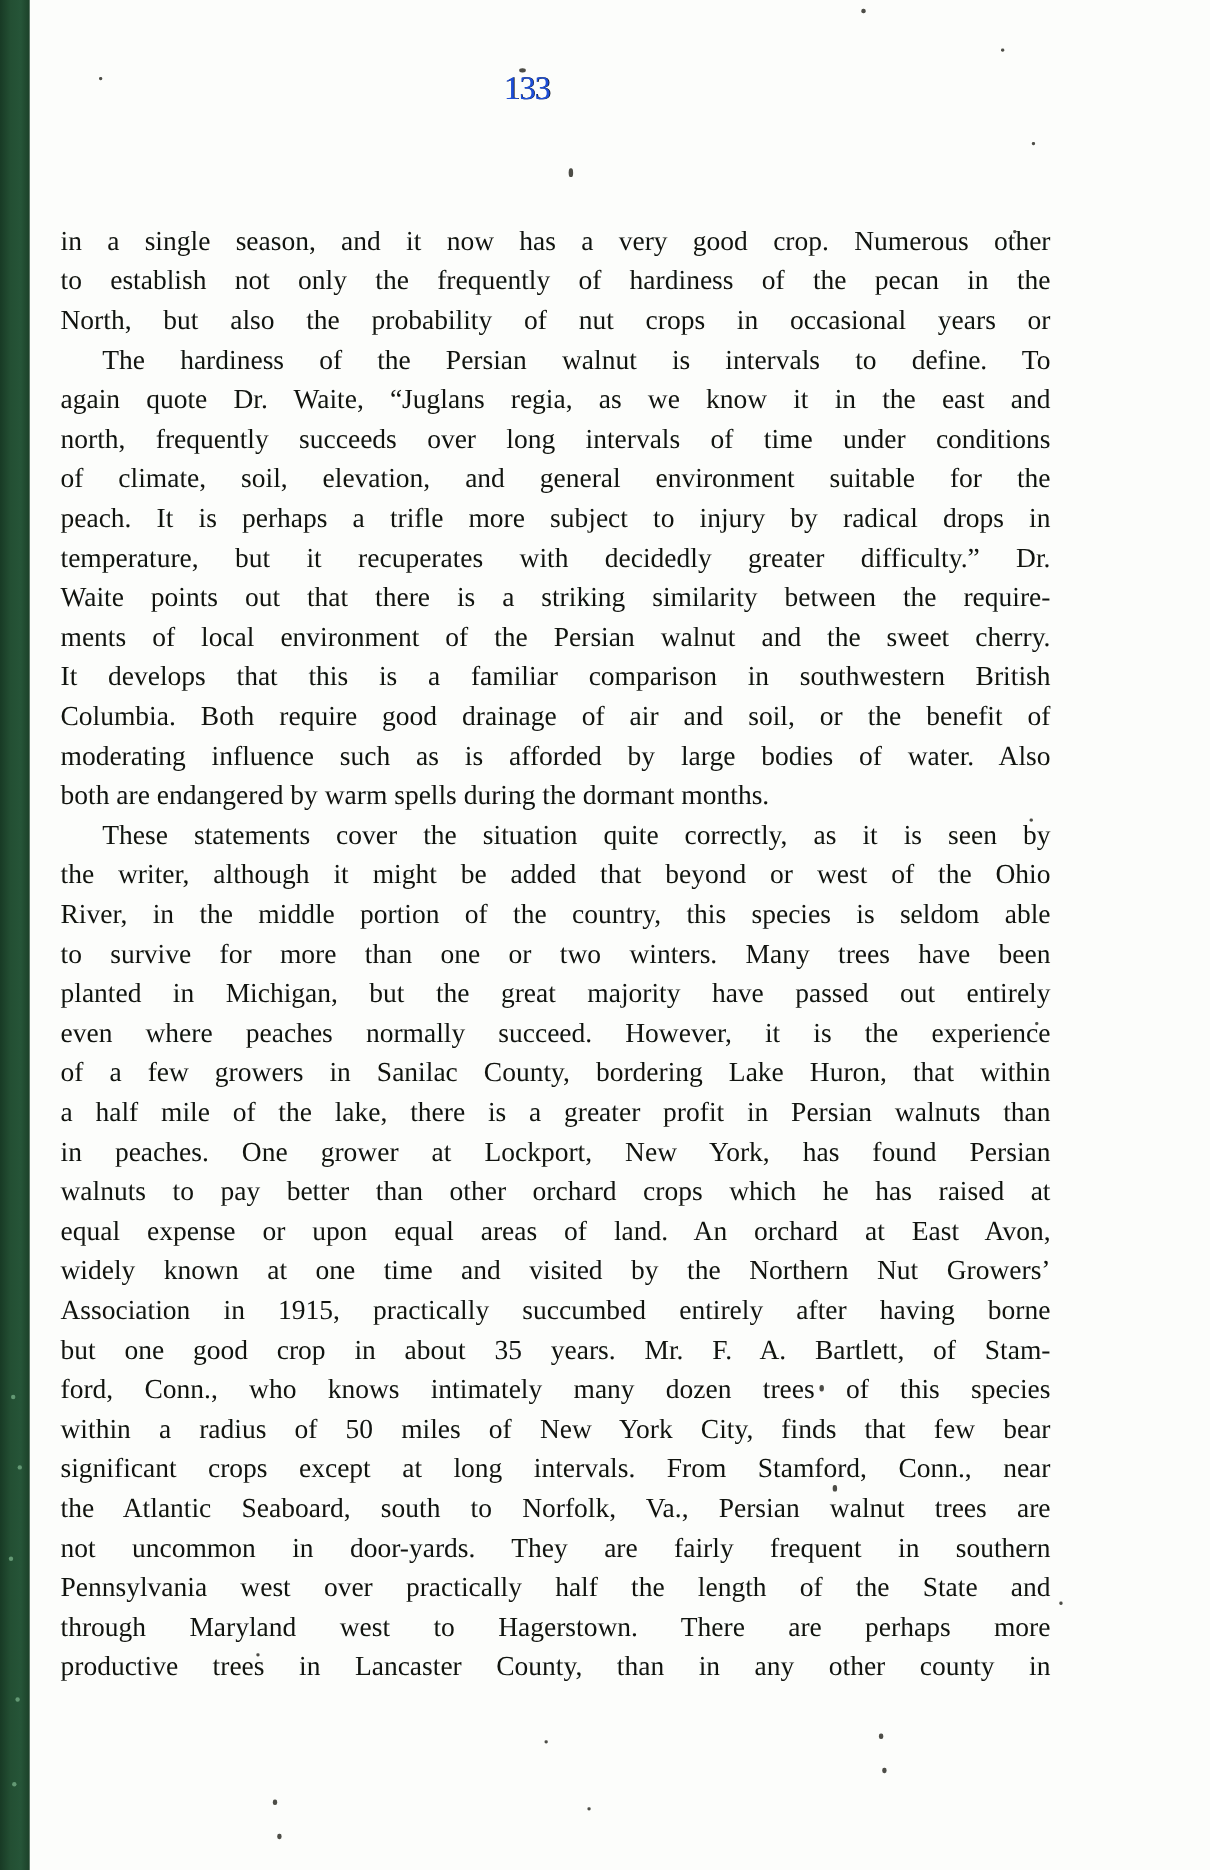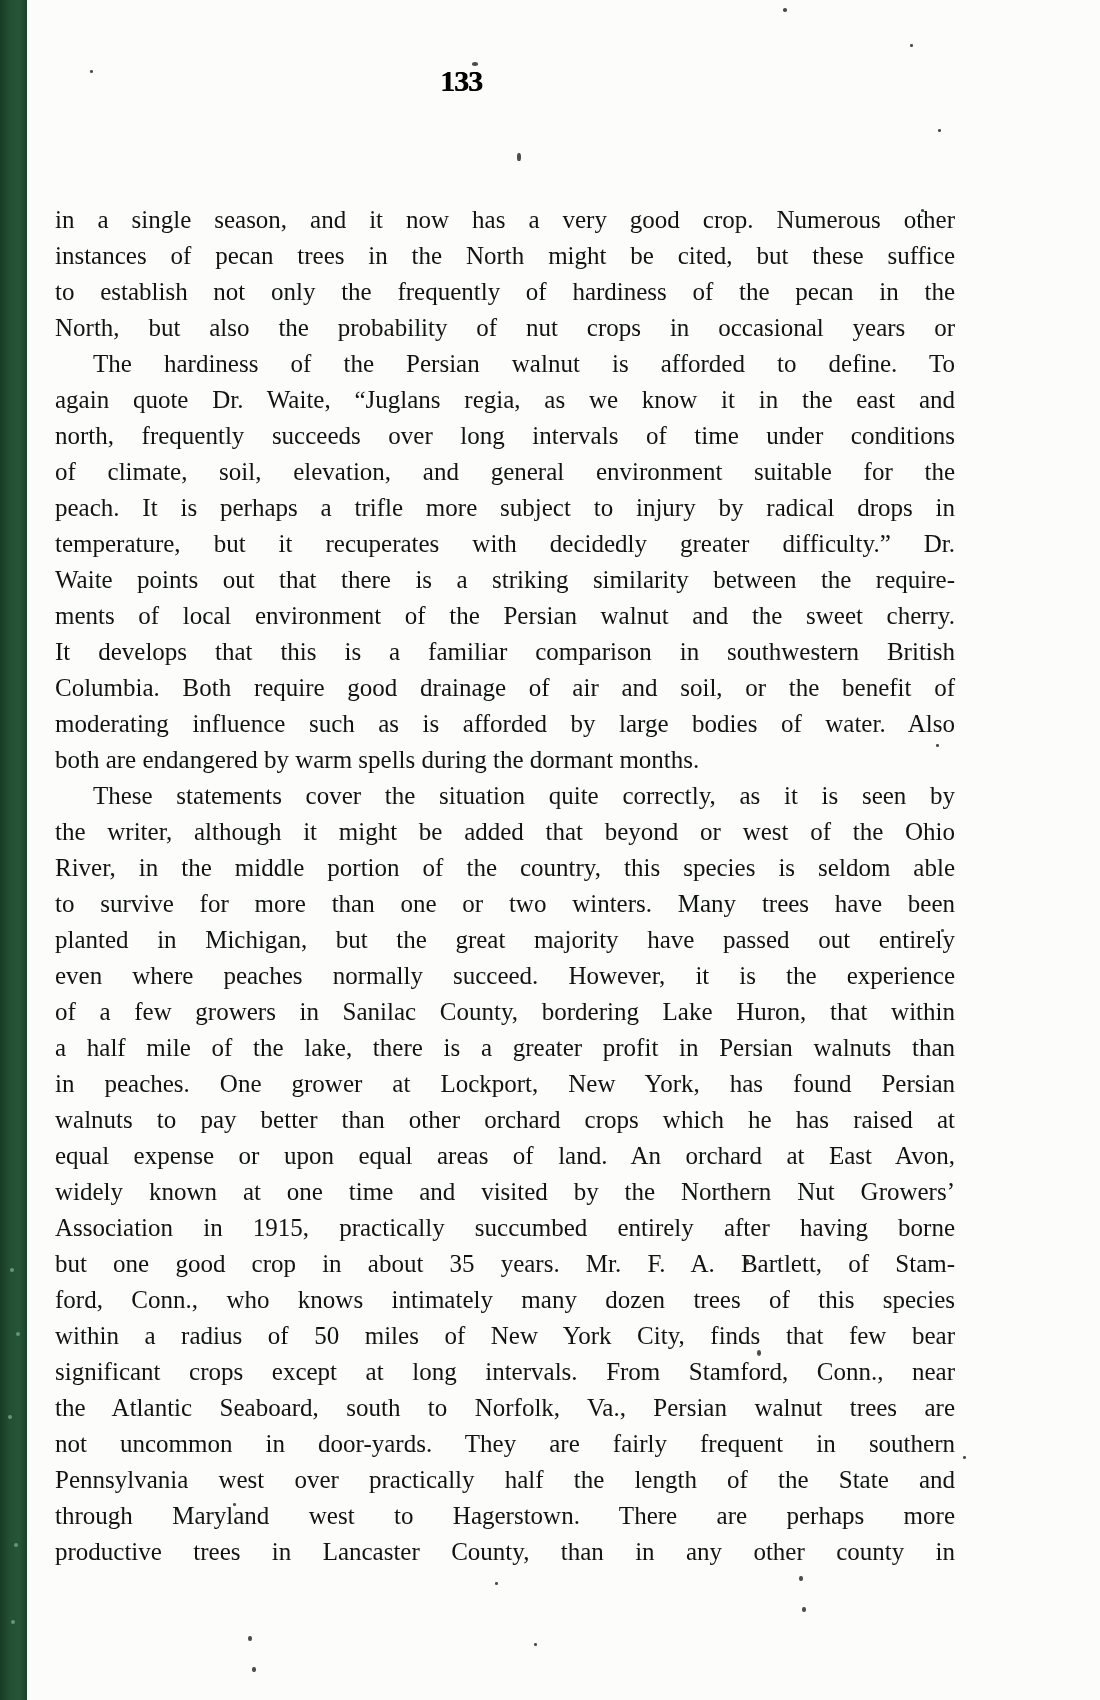--- a/index.html
+++ b/index.html
@@ -9,22 +9,22 @@
     font-family:"Liberation Serif","DejaVu Serif",serif;
   }
   .page{position:absolute;inset:0;width:1100px;height:1700px}
   .edge-strip{
     position:absolute;left:0;top:0;width:27px;height:1700px;
     background:linear-gradient(90deg,#183a25 0%,#234f33 35%,#265538 70%,#1c4129 100%);
   }
   .edge-speck{position:absolute;border-radius:50%;background:#6fa57f;opacity:.85}
   .page-number{
     position:absolute;left:440px;top:66px;width:60px;
-    font-weight:bold;font-size:30px;line-height:30px;letter-spacing:-1px;
-    color:#000000;text-align:left;
+    font-weight:normal;font-size:30px;line-height:30px;letter-spacing:-1px;
+    color:#1d4ed8;text-align:right;
     text-shadow:0.6px 0 0 #0e0e0c;
   }
   .text-block{
     position:absolute;left:55px;top:162px;width:900px;
     color:#11140f;
     margin-top:40px;
   }
   .line{
     font-size:25px;height:36px;line-height:36px;
     text-align:justify;text-align-last:justify;text-justify:inter-word;
@@ -42,24 +42,23 @@
   <div class="edge-strip">
       <div class="edge-speck" style="left: 10px; top: 1268px; width: 4px; height: 4px;"></div>
       <div class="edge-speck" style="left: 16px; top: 1332px; width: 4px; height: 4px;"></div>
       <div class="edge-speck" style="left: 8px; top: 1415px; width: 4px; height: 4px;"></div>
       <div class="edge-speck" style="left: 14px; top: 1543px; width: 4px; height: 4px;"></div>
       <div class="edge-speck" style="left: 11px; top: 1620px; width: 4px; height: 4px;"></div>
     </div>
   <div class="page-number">133</div>
   <div class="text-block">
       <div class="line"><span>in a single season, and it now has a very good crop. Numerous other</span></div>
-      <div class="line"><span>instances of pecan trees in the North might be cited, but these suffice</span></div>
       <div class="line"><span>to establish not only the frequently of hardiness of the pecan in the</span></div>
       <div class="line"><span>North, but also the probability of nut crops in occasional years or</span></div>
-      <div class="line indent"><span>The hardiness of the Persian walnut is afforded to define. To</span></div>
+      <div class="line indent"><span>The hardiness of the Persian walnut is intervals to define. To</span></div>
       <div class="line"><span>again quote Dr. Waite, “</span><span class="em">Juglans regia</span><span>, as we know it in the east and</span></div>
       <div class="line"><span>north, frequently succeeds over long intervals of time under conditions</span></div>
       <div class="line"><span>of climate, soil, elevation, and general environment suitable for the</span></div>
       <div class="line"><span>peach. It is perhaps a trifle more subject to injury by radical drops in</span></div>
       <div class="line"><span>temperature, but it recuperates with decidedly greater difficulty.” Dr.</span></div>
       <div class="line"><span>Waite points out that there is a striking similarity between the require-</span></div>
       <div class="line"><span>ments of local environment of the Persian walnut and the sweet cherry.</span></div>
       <div class="line"><span>It develops that this is a familiar comparison in southwestern British</span></div>
       <div class="line"><span>Columbia. Both require good drainage of air and soil, or the benefit of</span></div>
       <div class="line"><span>moderating influence such as is afforded by large bodies of water. Also</span></div>

